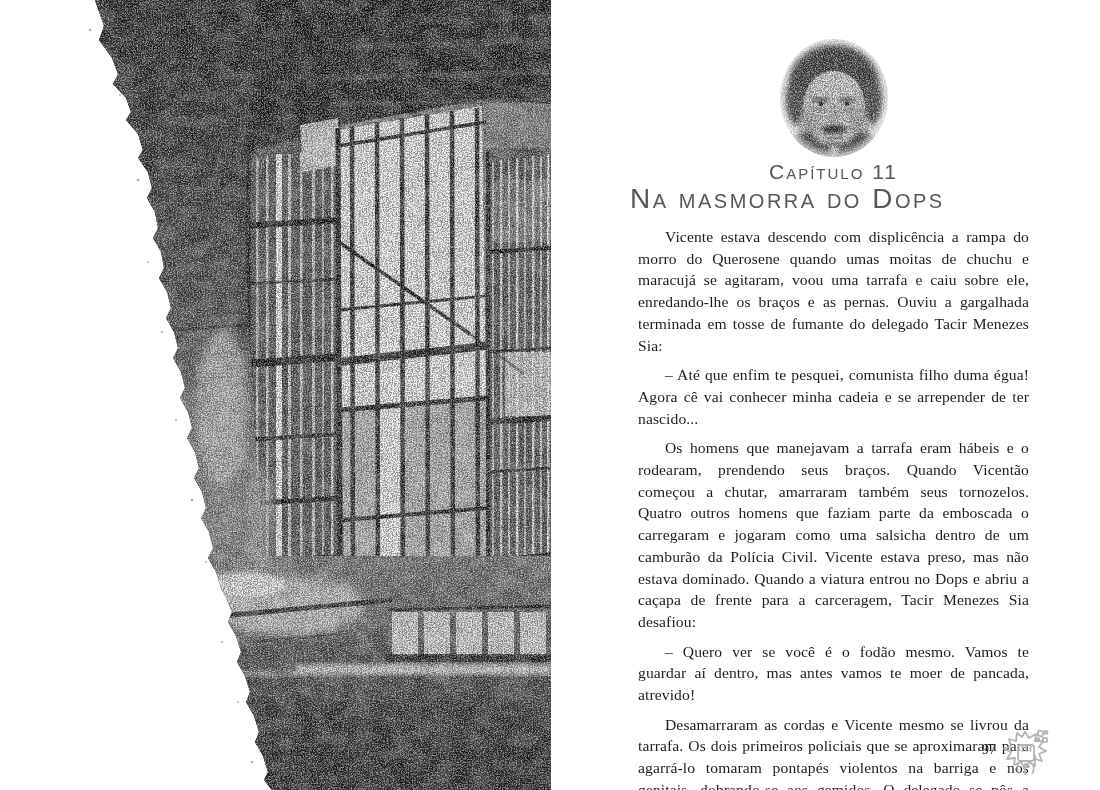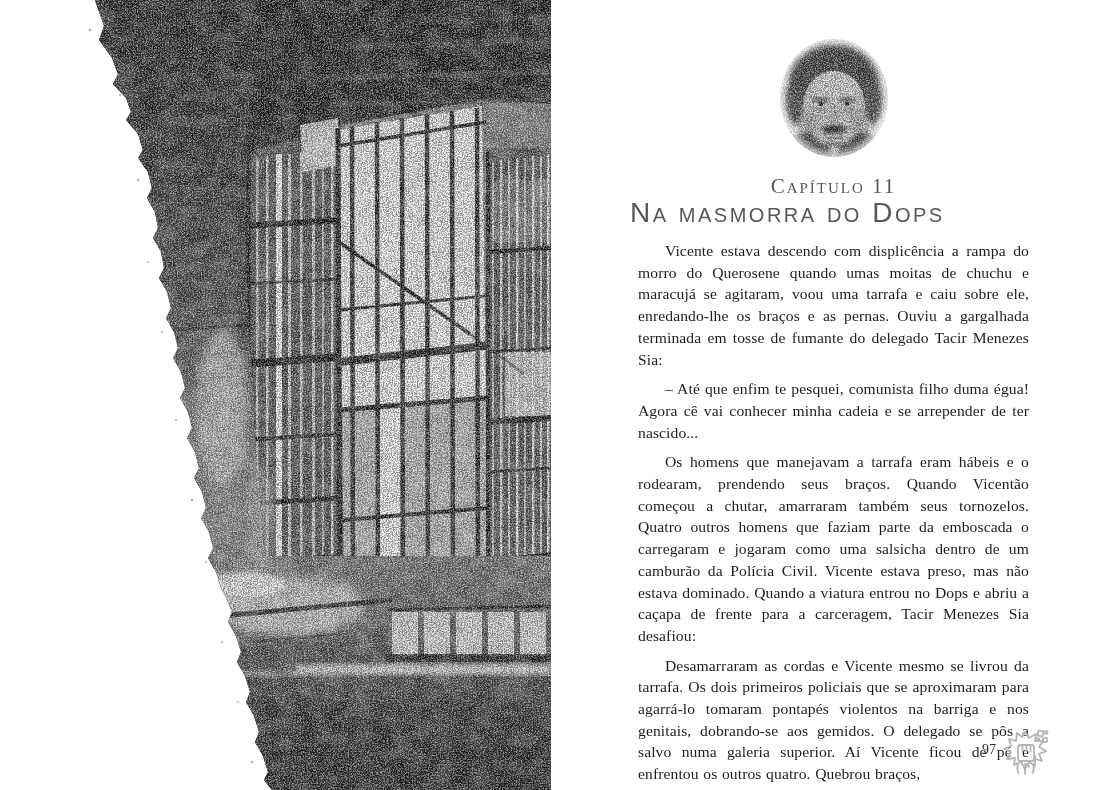--- a/index.html
+++ b/index.html
@@ -3,22 +3,22 @@
 <meta charset="utf-8">
 <style>
   html,body{margin:0;padding:0;background:#ffffff;}
   .spread{position:relative;width:1100px;height:790px;background:#ffffff;overflow:hidden;
           font-family:"Liberation Serif",serif;}
   .left-page{position:absolute;left:0;top:0;width:551px;height:790px;}
   .left-page svg{display:block;}
   .right-page{position:absolute;left:551px;top:0;width:549px;height:790px;}
   .column{position:absolute;left:79px;top:0;width:407px;}
   .portrait{width:110px;height:120px;margin:38px auto 0;}
-  .chapter-label{margin-top:18px;text-align:center;
-    font-family:Liberation Serif, serif;font-variant:small-caps;
+  .chapter-label{margin-top:4px;text-align:center;
+    font-family:Liberation Sans, sans-serif;font-variant:small-caps;
     font-size:21px;line-height:20px;letter-spacing:2px;color:#575757;font-weight:400;}
   .chapter-title{margin:3px 0 0;text-align:left;
     font-family:"Liberation Sans",sans-serif;font-variant:small-caps;
     font-size:28px;line-height:27px;letter-spacing:2.5px;color:#575757;font-weight:400;}
   .body-text{margin-top:14px;font-size:15.6px;line-height:21.7px;color:#1d1d1d;
     text-align:justify;word-spacing:0.6px;letter-spacing:0.1px;hyphens:none;}
   .body-text p{margin:8px;text-indent:27px;}
   .footer{position:absolute;right:51px;bottom:11px;display:flex;align-items:center;gap:7px;}
   .page-number{font-family:"Liberation Serif",serif;font-size:14px;color:#2e2e2e;
     position:relative;top:-4px;}
@@ -268,20 +268,21 @@
         </svg>
       </div>
 
       <div class="chapter-label">Capítulo 11</div>
       <h1 class="chapter-title">Na masmorra do Dops</h1>
 
       <div class="body-text">
         <p>Vicente estava descendo com displicência a rampa do morro do Querosene quando umas moitas de chuchu e maracujá se agitaram, voou uma tarrafa e caiu sobre ele, enredando-lhe os braços e as pernas. Ouviu a gargalhada terminada em tosse de fumante do delegado Tacir Menezes Sia:</p>
         <p>– Até que enfim te pesquei, comunista filho duma égua! Agora cê vai conhecer minha cadeia e se arrepender de ter nascido...</p>
         <p>Os homens que manejavam a tarrafa eram hábeis e o rodearam, prendendo seus braços. Quando Vicentão começou a chutar, amarraram também seus tornozelos. Quatro outros homens que faziam parte da emboscada o carregaram e jogaram como uma salsicha dentro de um camburão da Polícia Civil. Vicente estava preso, mas não estava dominado. Quando a viatura entrou no Dops e abriu a caçapa de frente para a carceragem, Tacir Menezes Sia desafiou:</p>
+        <p>– Quero ver se você é o fodão mesmo. Vamos te guardar aí dentro, mas antes vamos te moer de pancada, atrevido!</p>
         <p>Desamarraram as cordas e Vicente mesmo se livrou da tarrafa. Os dois primeiros policiais que se aproximaram para agarrá-lo tomaram pontapés violentos na barriga e nos genitais, dobrando-se aos gemidos. O delegado se pôs a salvo numa galeria superior. Aí Vicente ficou de pé e enfrentou os outros quatro. Quebrou braços,</p>
       </div>
     </div>
 
     <div class="footer">
       <span class="page-number">97</span>
       <svg width="46" height="50" viewBox="0 0 46 50" fill="none" stroke="#b4b4b4" stroke-width="1.8" stroke-linejoin="round" stroke-linecap="round">
         <path d="M22,3 L26,9 L33,5 L32,12 L40,12 L36,18 L43,22 L36,25 L39,32 L32,30 L32,37 L26,33 L22,40 L18,33 L11,36 L12,29 L4,30 L8,23 L1,20 L8,17 L6,10 L13,12 L14,4 L19,8 Z"></path>
         <rect x="15" y="16" width="16" height="16" rx="2.5"></rect>
         <line x1="19.5" y1="16" x2="19.5" y2="22"></line>

